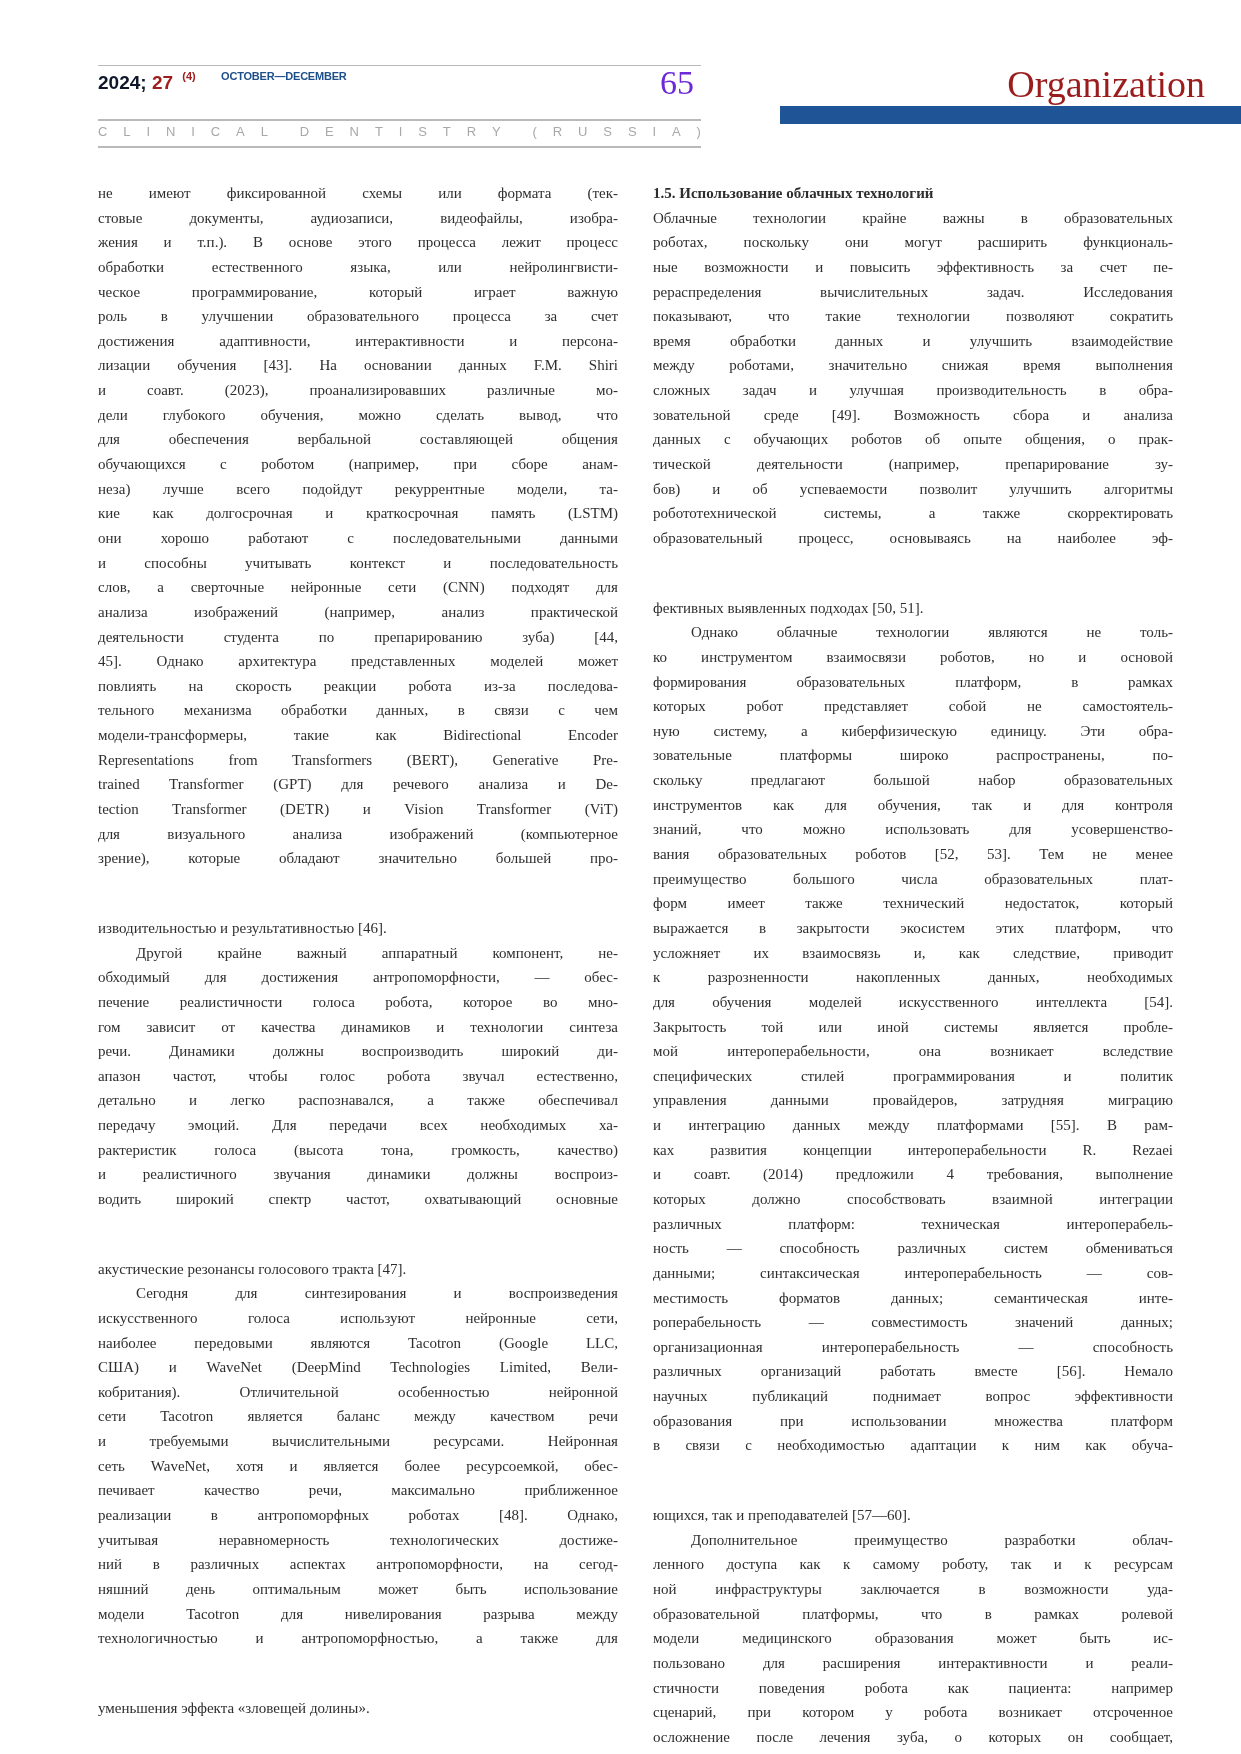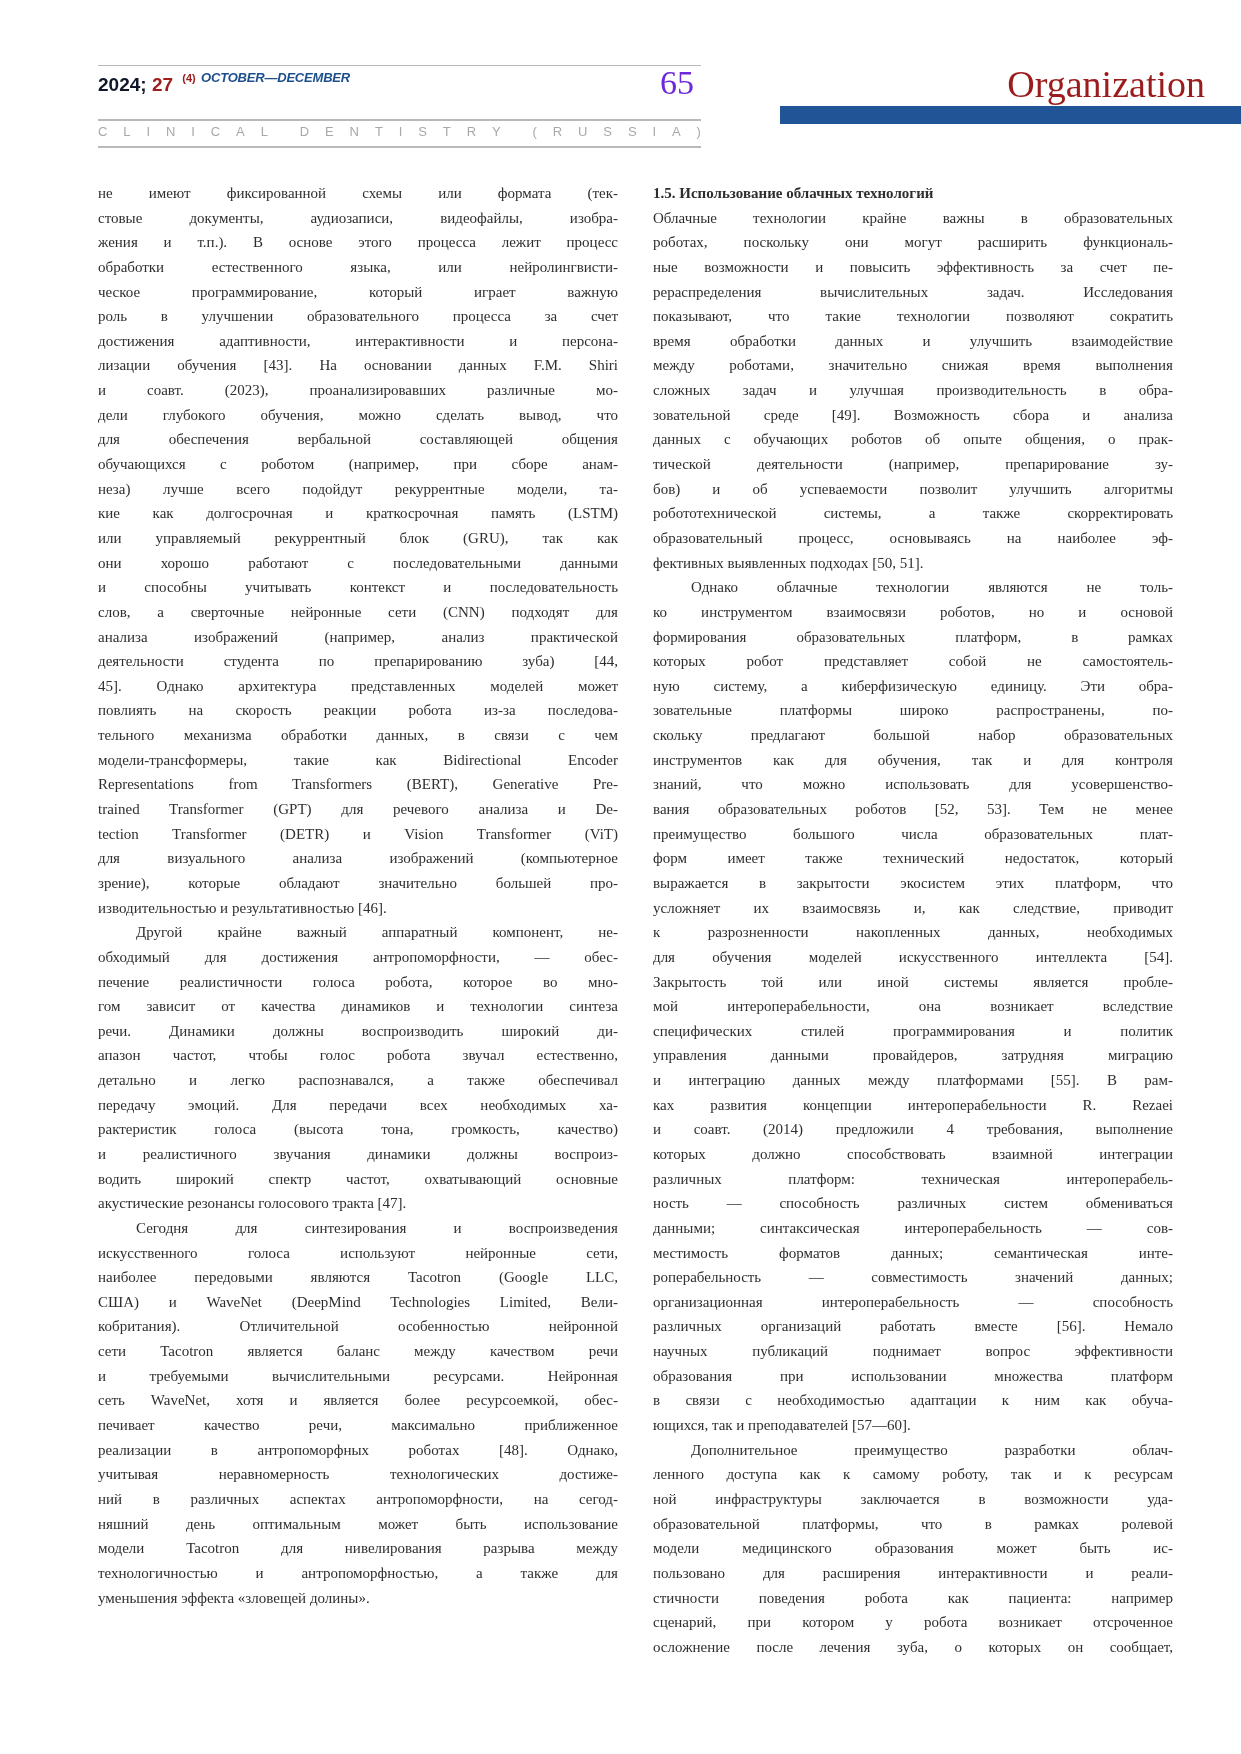--- a/index.html
+++ b/index.html
@@ -7,35 +7,35 @@
 
   .hdr-rule { position: absolute; left: 98px; width: 603px; height: 2px; background: #b9b9b9; }
   .hdr-rule.top { top: 65px; height: 1px; }
   .hdr-rule.mid { top: 119px; }
   .hdr-rule.bot { top: 146px; }
 
   .issue { position: absolute; left: 98px; top: 70px; font-family: "Liberation Sans", "DejaVu Sans", sans-serif; font-weight: bold; font-size: 19px; white-space: nowrap; }
   .issue .year { color: #0f172a; }
   .issue .vol { color: #a01d1d; text-align: right; }
   .issue .num { color: #a01d1d; font-size: 11px; vertical-align: 9px; margin-left: 4px; }
-  .issue .months { color: #1d4f8c; font-size: 13px; font-style: italic; vertical-align: 9px; margin-left: 0; letter-spacing: -0.2px; }
+  .issue .months { color: #1d4f8c; font-size: 11px; vertical-align: 9px; margin-left: 20px; letter-spacing: -0.2px; }
 
   .pagenum { position: absolute; left: 660px; top: 64px; font-family: "Liberation Serif", "DejaVu Serif", serif; font-size: 34px; color: #6d28d9; }
 
   .journal { position: absolute; left: 98px; top: 124px; width: 603px; display: flex; justify-content: space-between; font-family: "Liberation Sans", "DejaVu Sans", sans-serif; font-size: 13px; color: #a8a8a8; letter-spacing: 0; }
   .journal span { display: inline-block; }
 
   .section-title { position: absolute; right: 36px; top: 62px; font-family: "Liberation Serif", "DejaVu Serif", serif; font-size: 38px; color: #9b1c1c; }
   .section-bar { position: absolute; left: 780px; right: 0; top: 106px; height: 18px; background: #1f5597; }
 
   .col { position: absolute; top: 181px; width: 520px; font-family: "Liberation Serif", "DejaVu Serif", serif; font-size: 15px; line-height: 24.65px; color: #2e2e2e; }
   .col.left { left: 98px; }
   .col.right { left: 653px; }
   .line { display: block; white-space: nowrap; text-align: justify; text-align-last: justify; height: 24.65px; overflow: visible; }
-  .line.last { text-align-last: left; }
+  .line.last { text-align-last: left; margin-top: 45px; }
   .line.indent { padding-left: 38px; }
   .heading { font-weight: bold; text-align-last: left; }
 </style>
 </head>
 <body>
 
 <div class="hdr-rule top"></div>
 <div class="issue">
   <span class="year">2024;</span>
   <span class="vol">27</span>
@@ -86,21 +86,20 @@
     <span class="line">ческое программирование, который играет важную</span>
     <span class="line">роль в улучшении образовательного процесса за счет</span>
     <span class="line">достижения адаптивности, интерактивности и персона-</span>
     <span class="line">лизации обучения [43]. На основании данных F.M. Shiri</span>
     <span class="line">и соавт. (2023), проанализировавших различные мо-</span>
     <span class="line">дели глубокого обучения, можно сделать вывод, что</span>
     <span class="line">для обеспечения вербальной составляющей общения</span>
     <span class="line">обучающихся с роботом (например, при сборе анам-</span>
     <span class="line">неза) лучше всего подойдут рекуррентные модели, та-</span>
     <span class="line">кие как долгосрочная и краткосрочная память (LSTM)</span>
-    <span class="line">или управляемый рекуррентный блок (GRU), так как</span>
     <span class="line">они хорошо работают с последовательными данными</span>
     <span class="line">и способны учитывать контекст и последовательность</span>
     <span class="line">слов, а сверточные нейронные сети (CNN) подходят для</span>
     <span class="line">анализа изображений (например, анализ практической</span>
     <span class="line">деятельности студента по препарированию зуба) [44,</span>
     <span class="line">45]. Однако архитектура представленных моделей может</span>
     <span class="line">повлиять на скорость реакции робота из-за последова-</span>
     <span class="line">тельного механизма обработки данных, в связи с чем</span>
     <span class="line">модели-трансформеры, такие как Bidirectional Encoder</span>
     <span class="line">Representations from Transformers (BERT), Generative Pre-</span>

